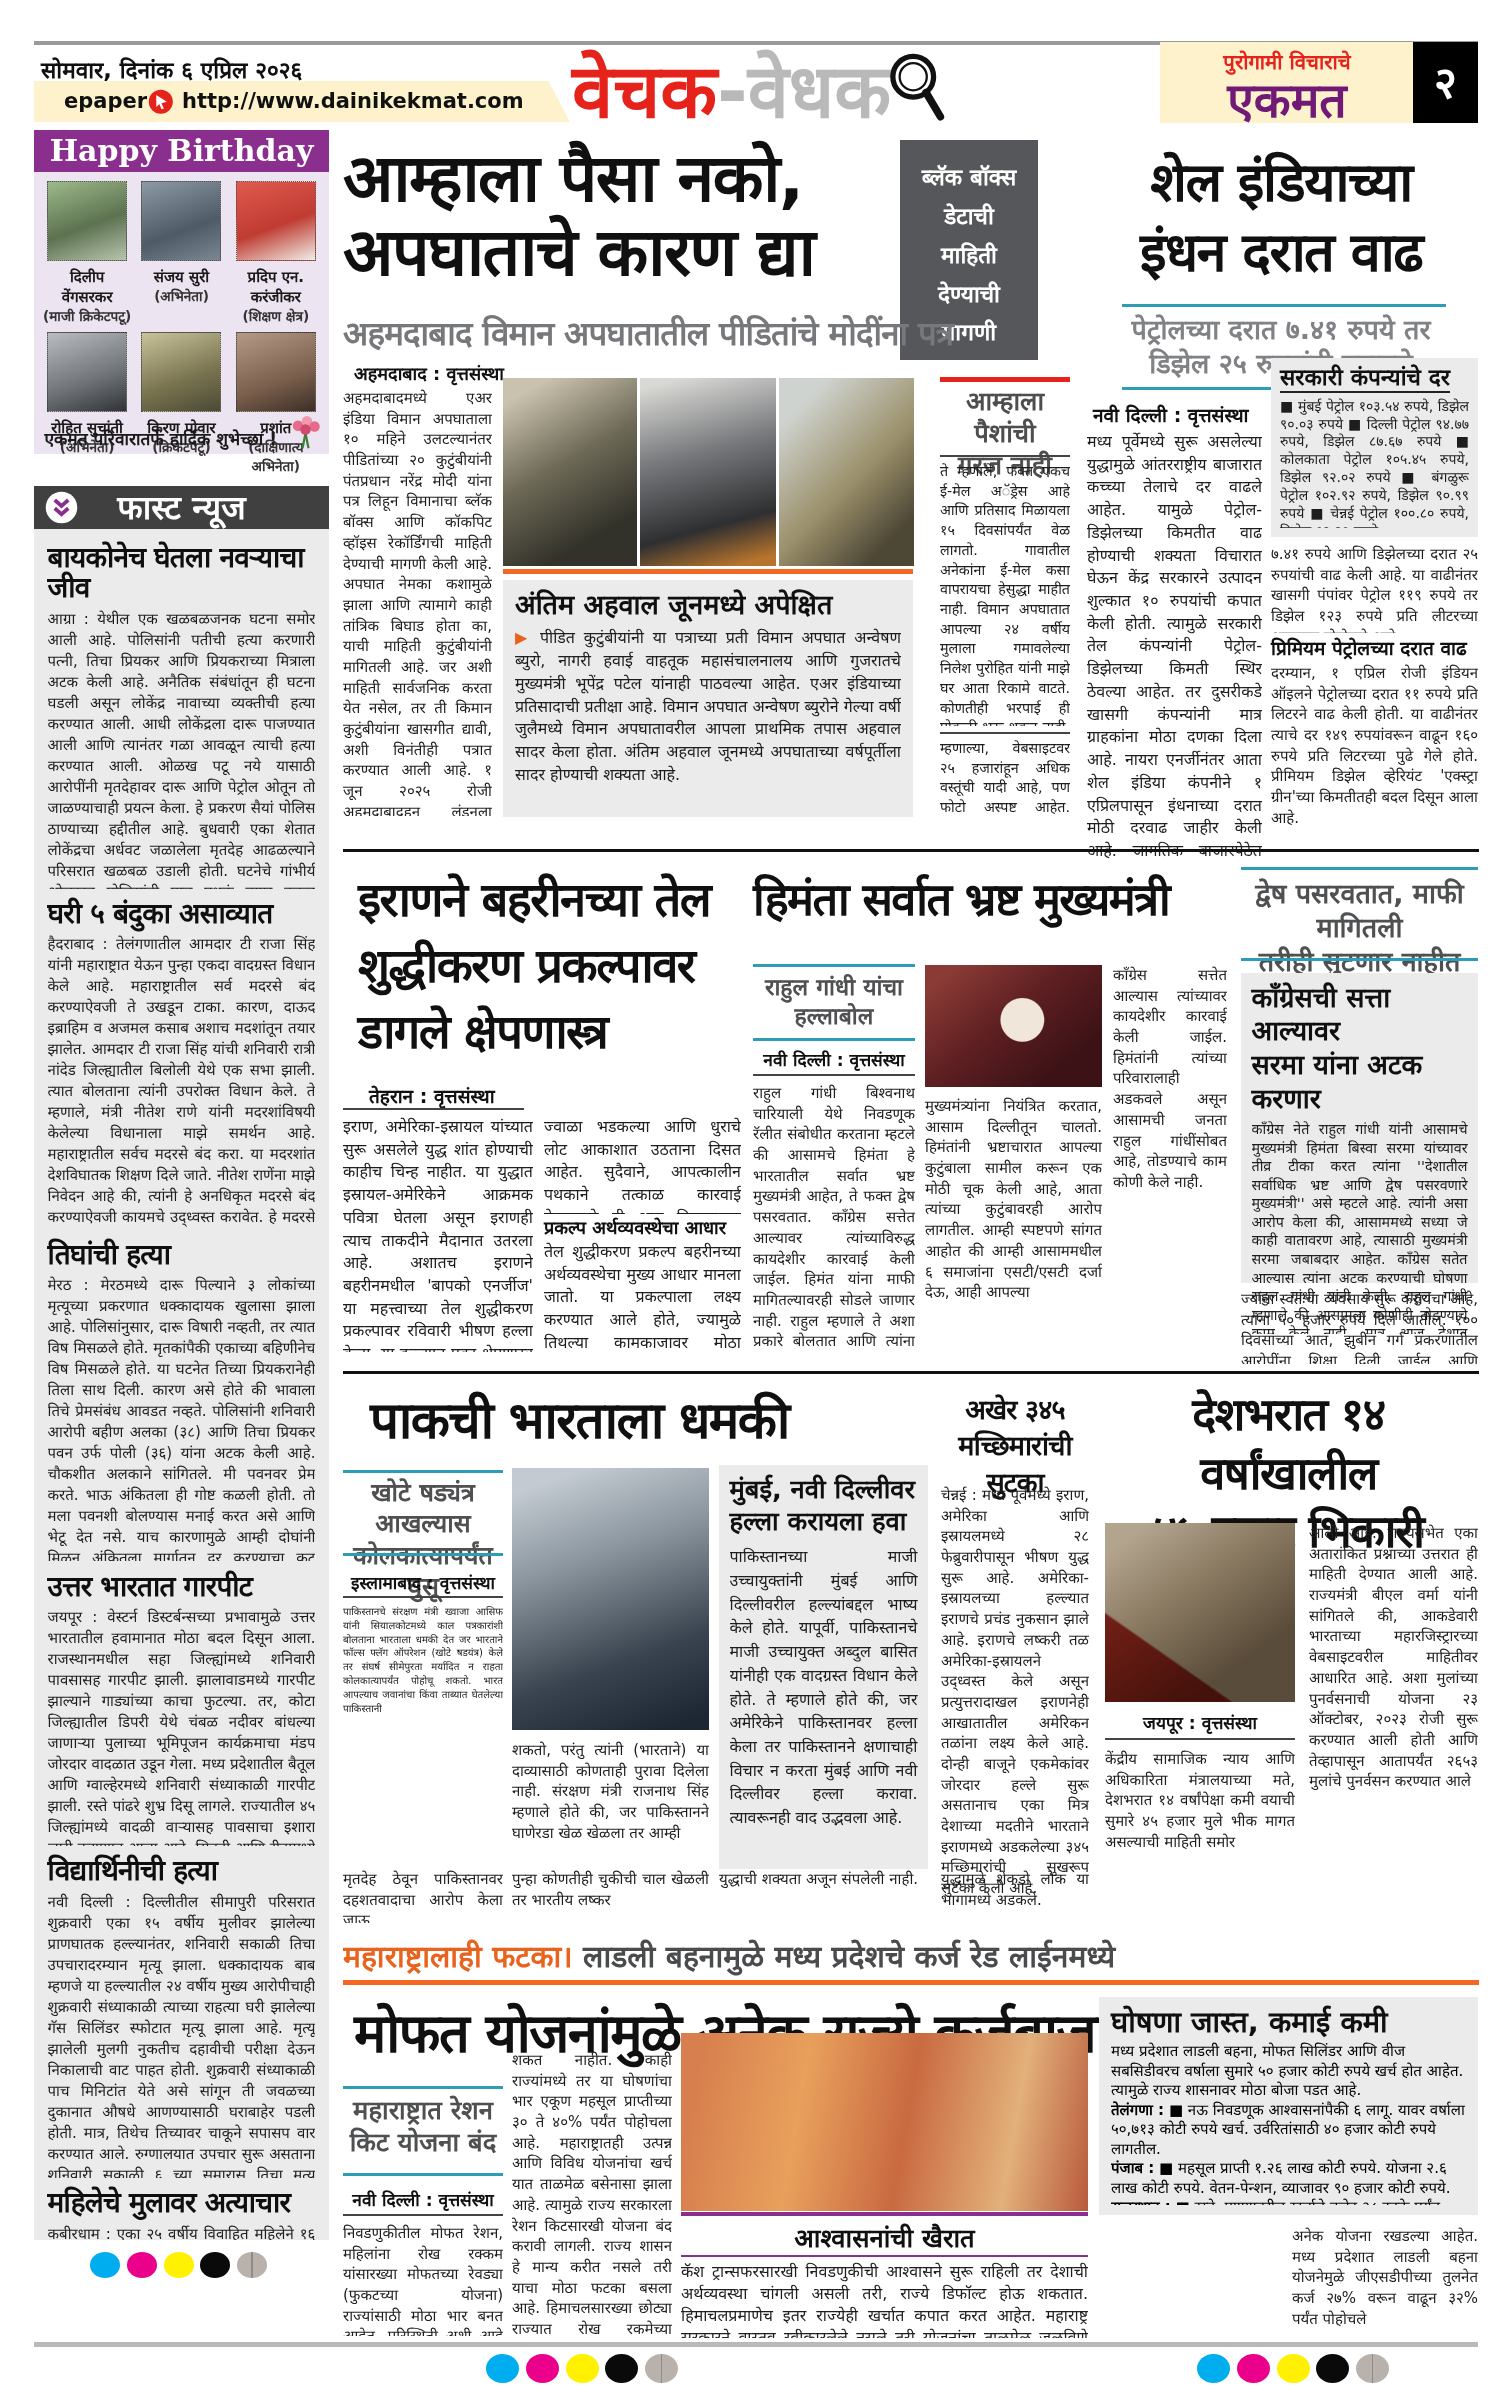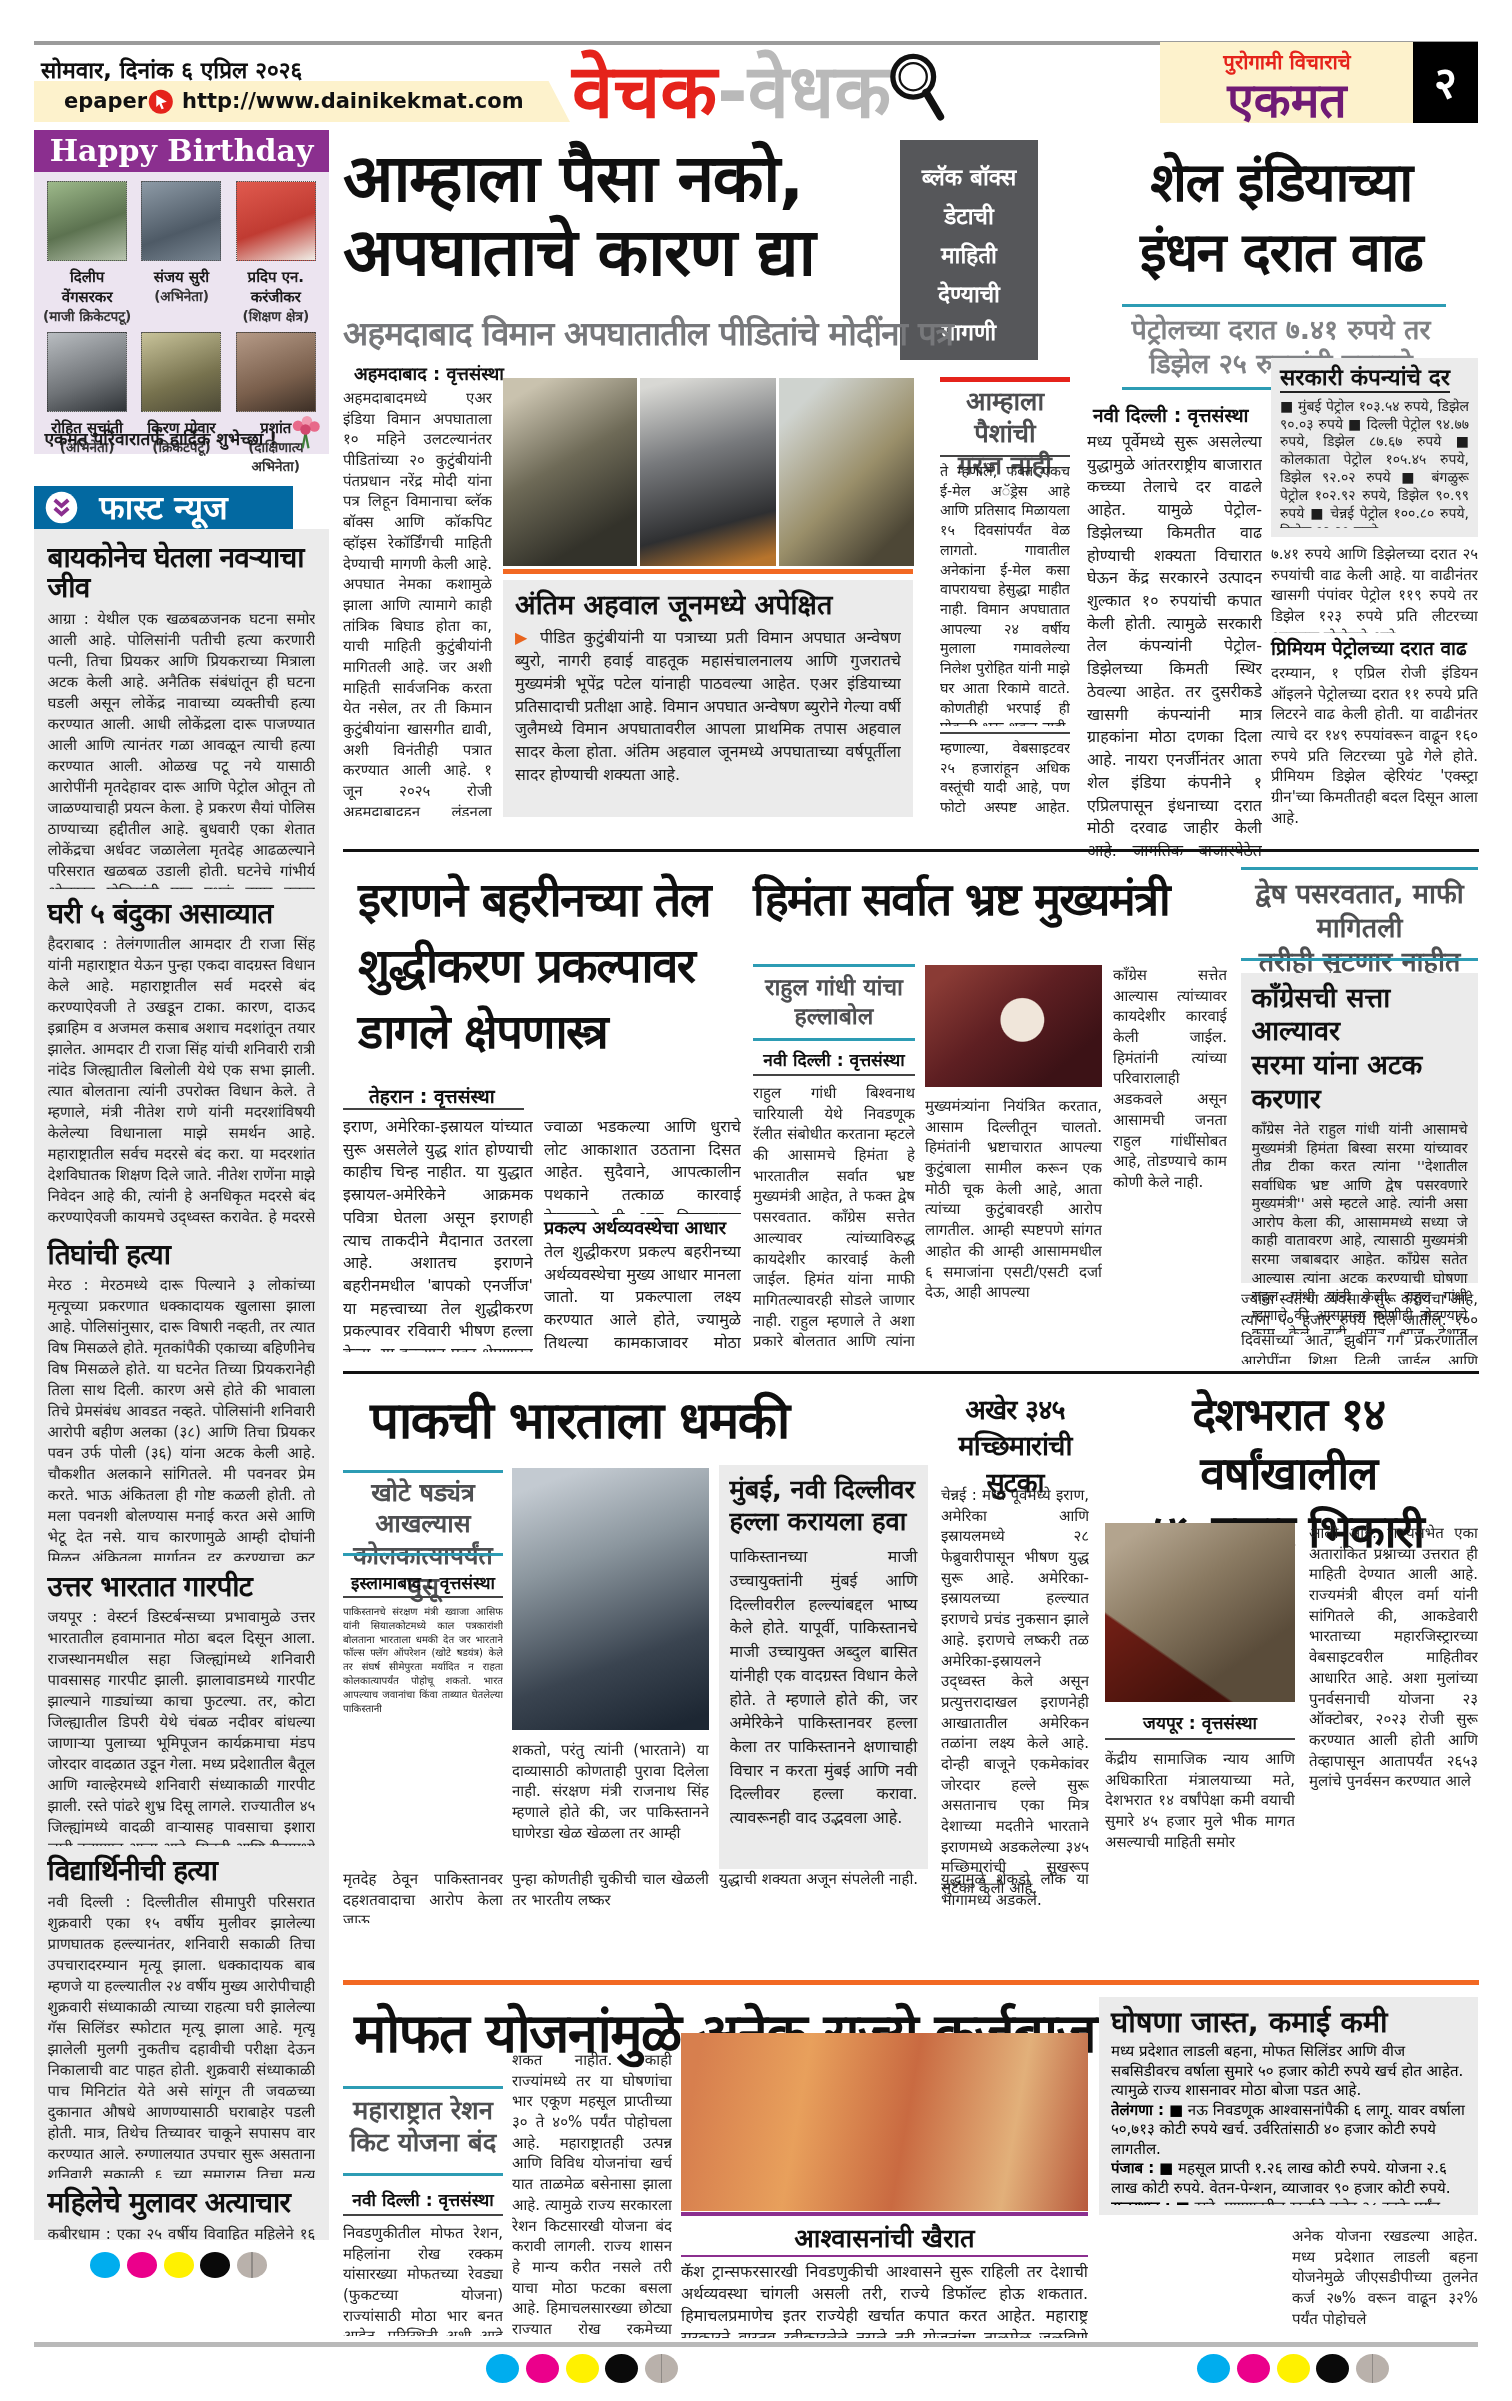--- a/index.html
+++ b/index.html
@@ -113,21 +113,21 @@
           <line x1="22" y1="24" x2="18" y2="44" stroke="#3f7d3a" stroke-width="3"></line>
           <line x1="22" y1="24" x2="26" y2="44" stroke="#3f7d3a" stroke-width="3"></line>
           <circle cx="12" cy="14" r="7" fill="#e86a8a"></circle>
           <circle cx="24" cy="8" r="7" fill="#f09ab0"></circle>
           <circle cx="34" cy="15" r="7" fill="#e86a8a"></circle>
           <circle cx="22" cy="19" r="7" fill="#d2486e"></circle>
         </svg>
     </span>
   </div>
 
-  <div class="b" style="left:34px;top:486px;width:259px;height:44px;background:#0369a1">
+  <div class="b" style="left:34px;top:486px;width:295px;height:44px;background:#404040">
     <span style="position:absolute;left:10.5px;top:5.3px">
       <svg width="33" height="33" viewBox="0 0 44 44">
           <circle cx="22" cy="22" r="21" fill="#fff"></circle>
           <path d="M13 12 L22 20 L31 12" fill="none" stroke="#8b2f8f" stroke-width="5"></path>
           <path d="M13 23 L22 31 L31 23" fill="none" stroke="#8b2f8f" stroke-width="5"></path>
         </svg>
     </span>
     <div class="ctr" style="color:#fff;font-size:33px;font-weight:bold;line-height:44px">फास्ट न्यूज</div>
   </div>
   <div class="b gp" style="left:34px;top:529px;width:295px;height:1711px;padding:3px 13.6px;overflow:hidden">
@@ -301,20 +301,23 @@
   <div class="b dl ctr" style="left:1105px;top:1711px;width:190px;font-size:17.3px">जयपूर : वृत्तसंस्था</div>
   <div class="b thin" style="left:1105px;top:1738px;width:190px"></div>
   <div class="b bt j" style="left:1105px;top:1749px;width:190px;height:176px;font-size:15px">केंद्रीय सामाजिक न्याय आणि अधिकारिता मंत्रालयाच्या मते, देशभरात १४ वर्षांपेक्षा कमी वयाची सुमारे ४५ हजार मुले भीक मागत असल्याची माहिती समोर</div>
   <div class="b bt j" style="left:1309px;top:1523px;width:169px;height:402px;font-size:15px">आली आहे. राज्यसभेत एका अतारांकित प्रश्नाच्या उत्तरात ही माहिती देण्यात आली आहे. राज्यमंत्री बीएल वर्मा यांनी सांगितले की, आकडेवारी भारताच्या महारजिस्ट्रारच्या वेबसाइटवरील माहितीवर आधारित आहे. अशा मुलांच्या पुनर्वसनाची योजना २३ ऑक्टोबर, २०२३ रोजी सुरू करण्यात आली होती आणि तेव्हापासून आतापर्यंत २६५३ मुलांचे पुनर्वसन करण्यात आले</div>
 
   <div class="b bt j" style="left:343px;top:1869px;width:160px;height:54px;font-size:15px">मृतदेह ठेवून पाकिस्तानवर दहशतवादाचा आरोप केला जाऊ</div>
   <div class="b bt j" style="left:512px;top:1869px;width:197px;height:54px;font-size:15px">पुन्हा कोणतीही चुकीची चाल खेळली तर भारतीय लष्कर</div>
   <div class="b bt j" style="left:719px;top:1869px;width:209px;height:54px;font-size:15px">युद्धाची शक्यता अजून संपलेली नाही.</div>
   <div class="b bt j" style="left:941px;top:1869px;width:148px;height:54px;font-size:15px">युद्धामुळे शेकडो लोक या भागामध्ये अडकले.</div>
 
+  <div class="b" style="left:343px;top:1935px;width:1136px;font-size:30px;font-weight:bold;white-space:nowrap;overflow:hidden">
+    <span style="color:#e8641e">महाराष्ट्रालाही फटका।</span><span style="color:#4a4b4d"> लाडली बहनामुळे मध्य प्रदेशचे कर्ज रेड लाईनमध्ये</span>
+  </div>
   <div class="b" style="left:343px;top:1980px;width:1136px;height:4.5px;background:#f26822"></div>
   <div class="b hl" style="left:354px;top:1994px;width:761px;font-size:54px;letter-spacing:-1.5px;white-space:nowrap">मोफत योजनांमुळे अनेक राज्ये कर्जबाजारी</div>
 
   <div class="b teal" style="left:343px;top:2086px;width:160px"></div>
   <div class="b kick" style="left:343px;top:2095px;width:160px;font-size:25.6px">
     <div>महाराष्ट्रात रेशन</div>
     <div>किट योजना बंद</div>
   </div>
   <div class="b teal" style="left:343px;top:2173px;width:160px"></div>
   <div class="b dl ctr" style="left:343px;top:2188px;width:160px;font-size:17.3px">नवी दिल्ली : वृत्तसंस्था</div>

